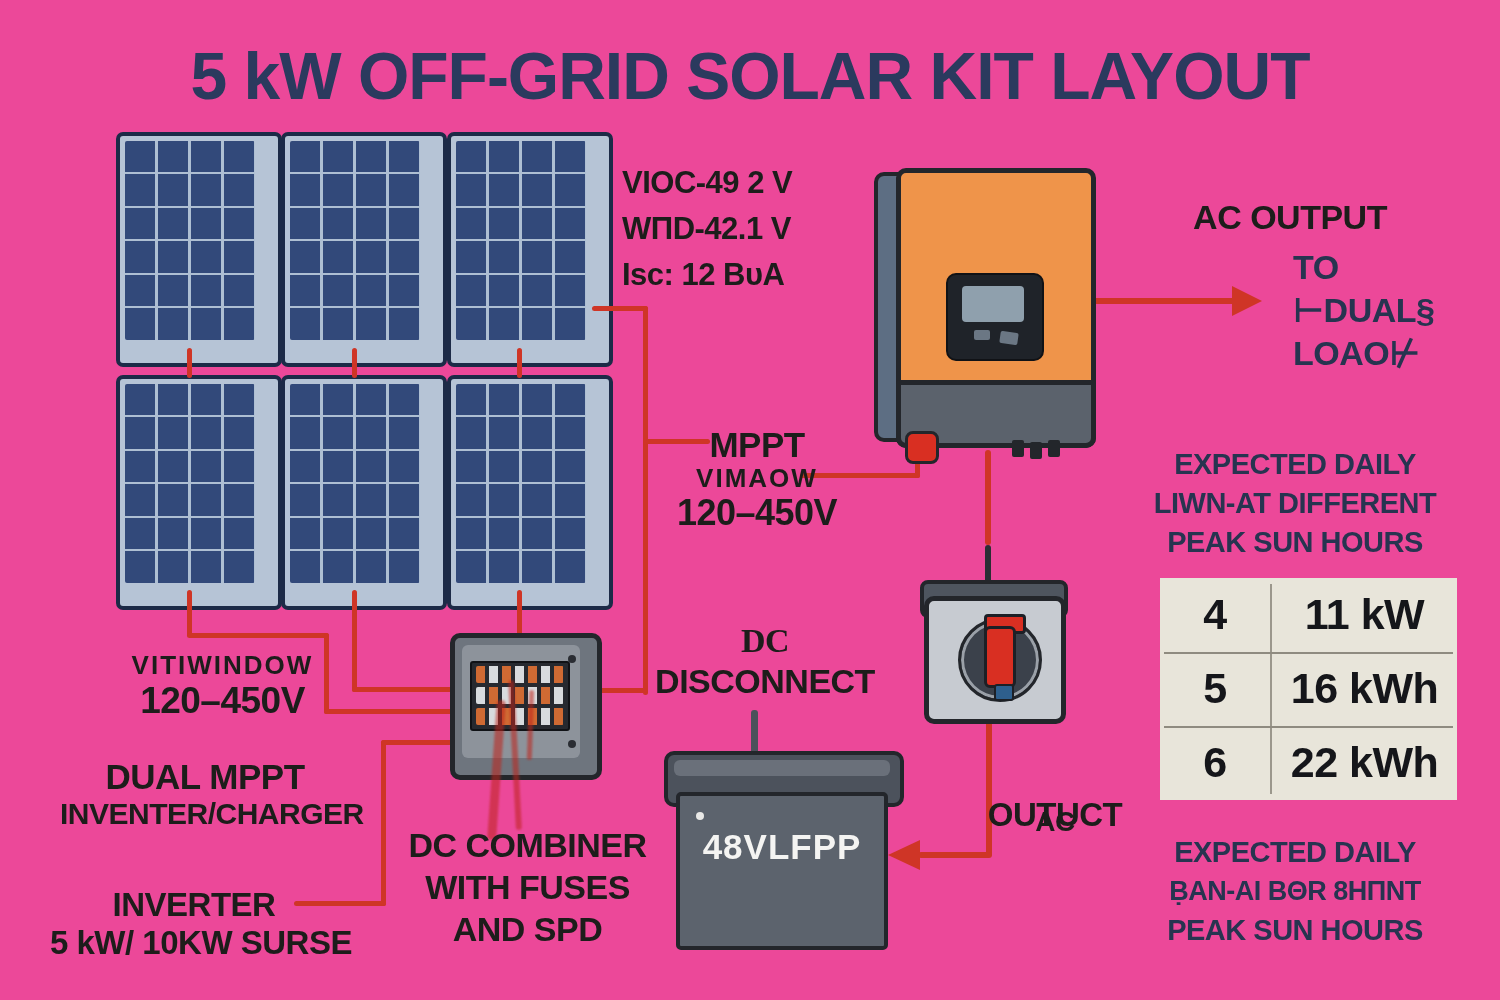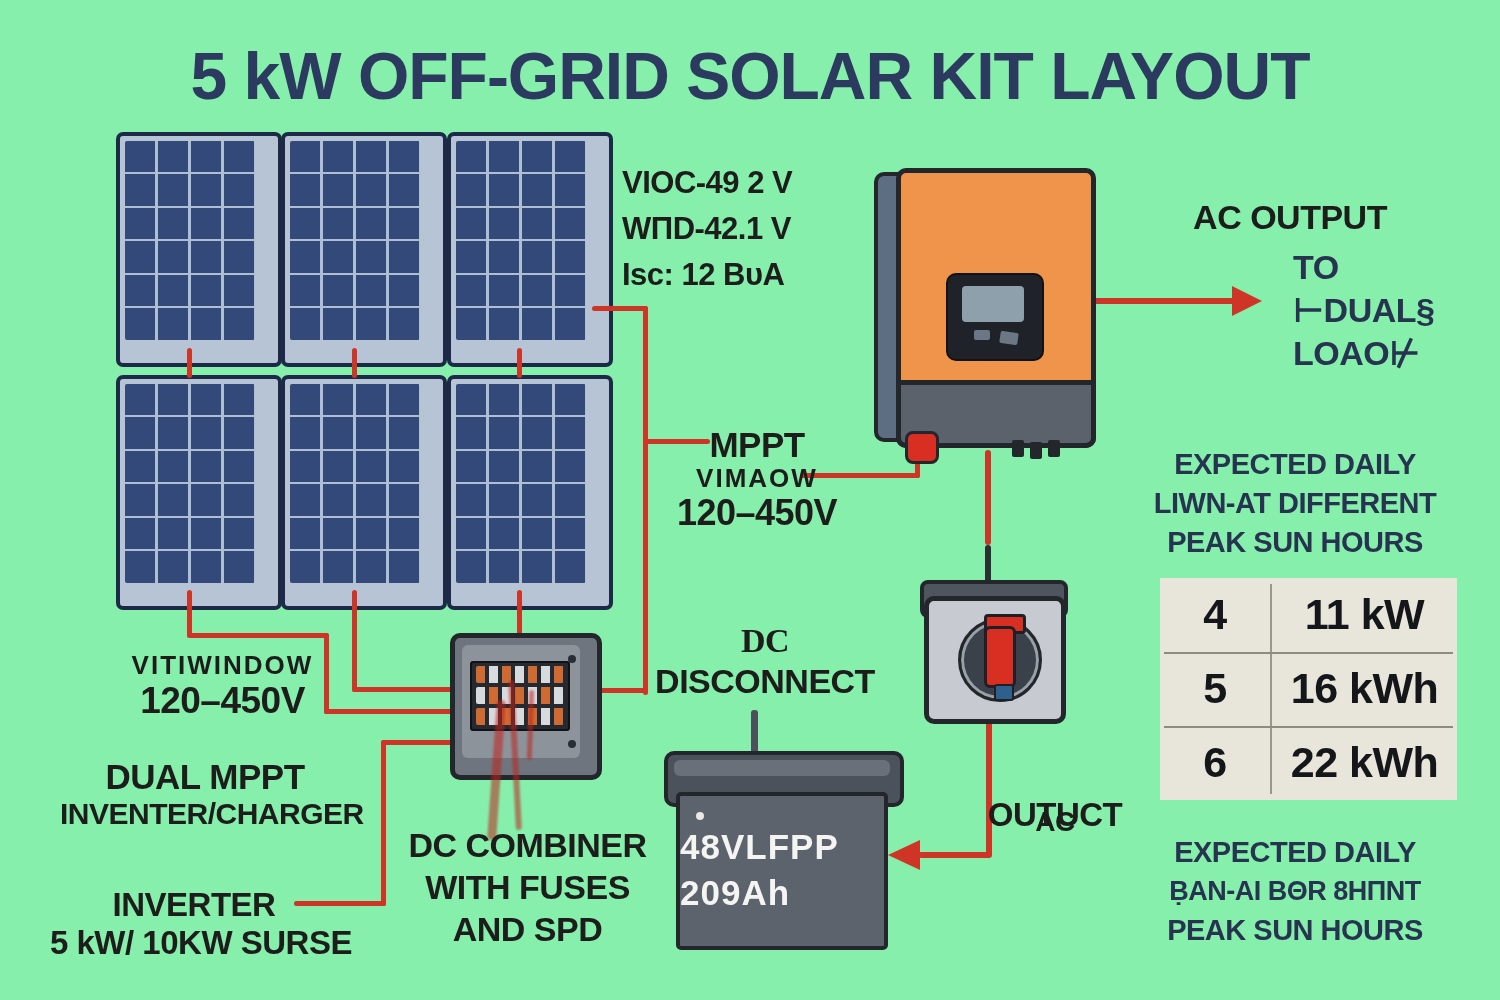--- a/index.html
+++ b/index.html
@@ -1,18 +1,18 @@
 <!DOCTYPE html>
 <html><head>
 <meta charset="utf-8">
 <style>
   html,body{margin:0;padding:0;background:#d8d4c8;}
   #stage{
     position:relative;width:1500px;height:1000px;overflow:hidden;
-    background:#86efac;
+    background:#ec4899;
     font-family:"Liberation Sans","DejaVu Sans",sans-serif;
     color:#1d1d1b;
   }
   .abs{position:absolute;}
   .txt{position:absolute;font-weight:700;letter-spacing:-0.5px;white-space:nowrap;}
   .center{text-align:center;}
   .black{color:#1d1d1b;}
   .navy{color:#273450;}
   
   .title{left:0;top:38px;width:1500px;text-align:center;font-size:66px;font-weight:800;
@@ -70,21 +70,21 @@
              border:3px solid #1d2026;border-radius:4px;}
   .disc-blue{left:994px;top:684px;width:16px;height:13px;background:#2e5f8d;
              border:2px solid #1d2026;border-radius:3px;}
   
   .batt-lid{left:664px;top:751px;width:232px;height:48px;background:#4c525c;
             border:4px solid #23262b;border-radius:10px;}
   .batt-lid-top{position:absolute;left:6px;top:5px;width:216px;height:16px;background:#6a707a;border-radius:6px;}
   .batt-body{left:676px;top:792px;width:204px;height:150px;background:#5c636d;
              border:4px solid #23262b;border-radius:5px;}
   .batt-dot{position:absolute;left:16px;top:16px;width:8px;height:8px;background:#e8e8e6;border-radius:50%;}
-  .batt-text{position:absolute;left:0;top:28px;width:100%;text-align:left;color:#f4f4f2;
+  .batt-text{position:absolute;left:0;top:28px;width:100%;text-align:center;color:#f4f4f2;
              font-size:35px;font-weight:700;letter-spacing:1px;line-height:46px;}
   
   .sun-table{left:1160px;top:578px;width:297px;height:222px;background:#e8e5da;}
   .sun-col-div{position:absolute;left:110px;top:6px;width:2px;height:210px;background:#9b978c;}
   .sun-row-div{position:absolute;left:4px;width:289px;height:2px;background:#8f8b80;}
   .sun-cell{position:absolute;font-size:43px;font-weight:700;color:#15161a;letter-spacing:-0.5px;}
 </style>
 </head>
 <body>
 
@@ -203,21 +203,20 @@
   <div class="txt black center" style="left:655px;top:622px;width:220px;font-size:34px;font-family:Liberation Serif, serif;">DC</div>
   <div class="txt black center" style="left:655px;top:662px;width:220px;font-size:34px;">DISCONNECT</div>
 
   <div class="abs batt-lid">
     <div class="batt-lid-top"></div>
   </div>
   <div class="abs batt-body">
     <div class="batt-dot"></div>
     <div class="batt-text">
       <div>48VLFPP</div>
-      <div>209Ah</div>
     </div>
   </div>
 
   <div class="txt black center" style="left:960px;top:806px;width:190px;font-size:28px;">AC</div>
   <div class="txt black center" style="left:960px;top:796px;width:190px;font-size:33px;">OUTUCT</div>
 
   <div class="txt navy center" style="left:1140px;top:448px;width:310px;font-size:29px;">EXPECTED DAILY</div>
   <div class="txt navy center" style="left:1140px;top:487px;width:310px;font-size:29px;">LIWN-AT DIFFERENT</div>
   <div class="txt navy center" style="left:1140px;top:526px;width:310px;font-size:29px;">PEAK SUN HOURS</div>
 

